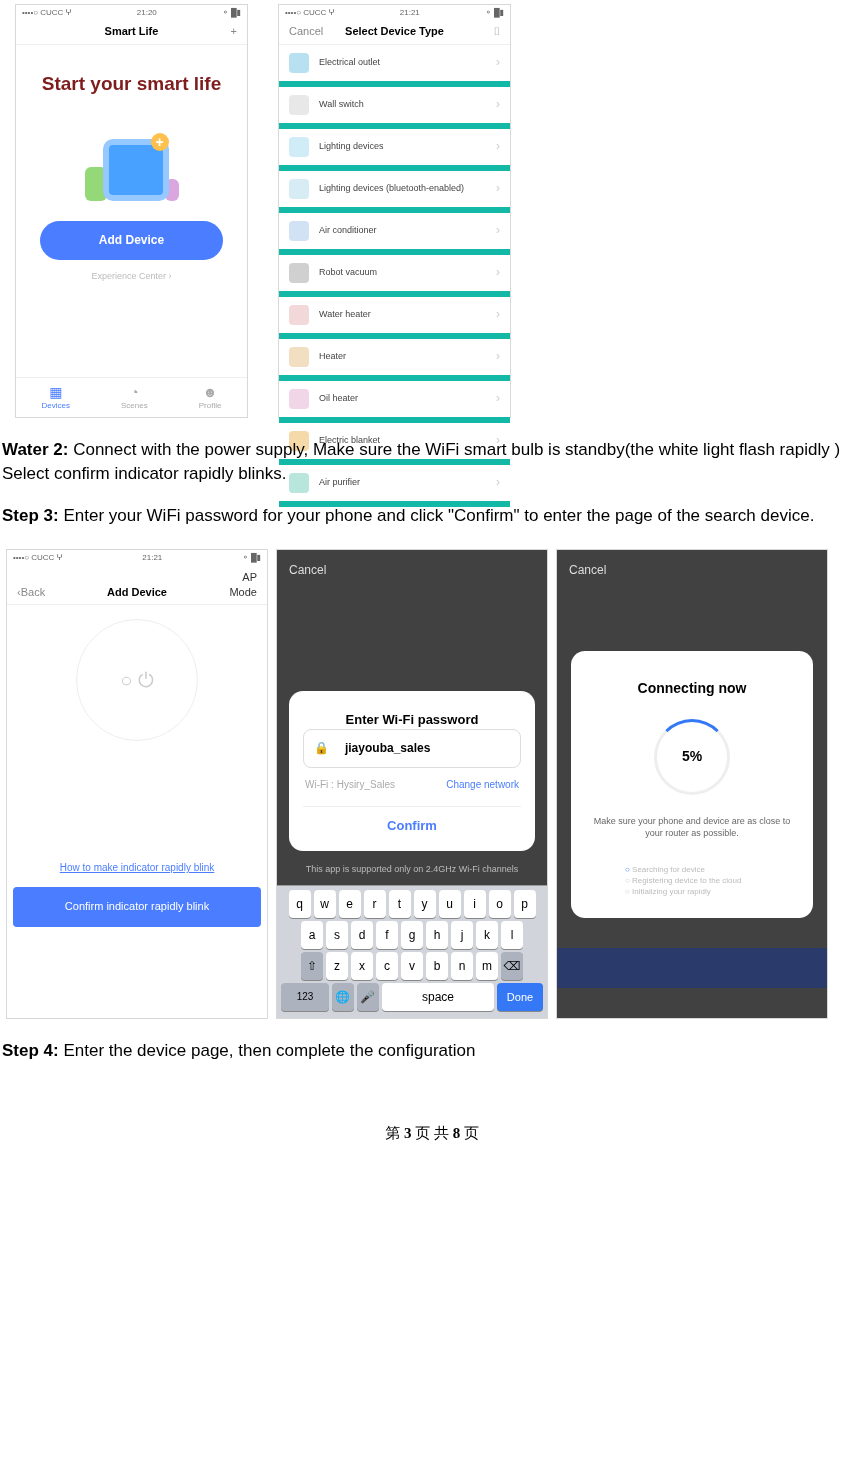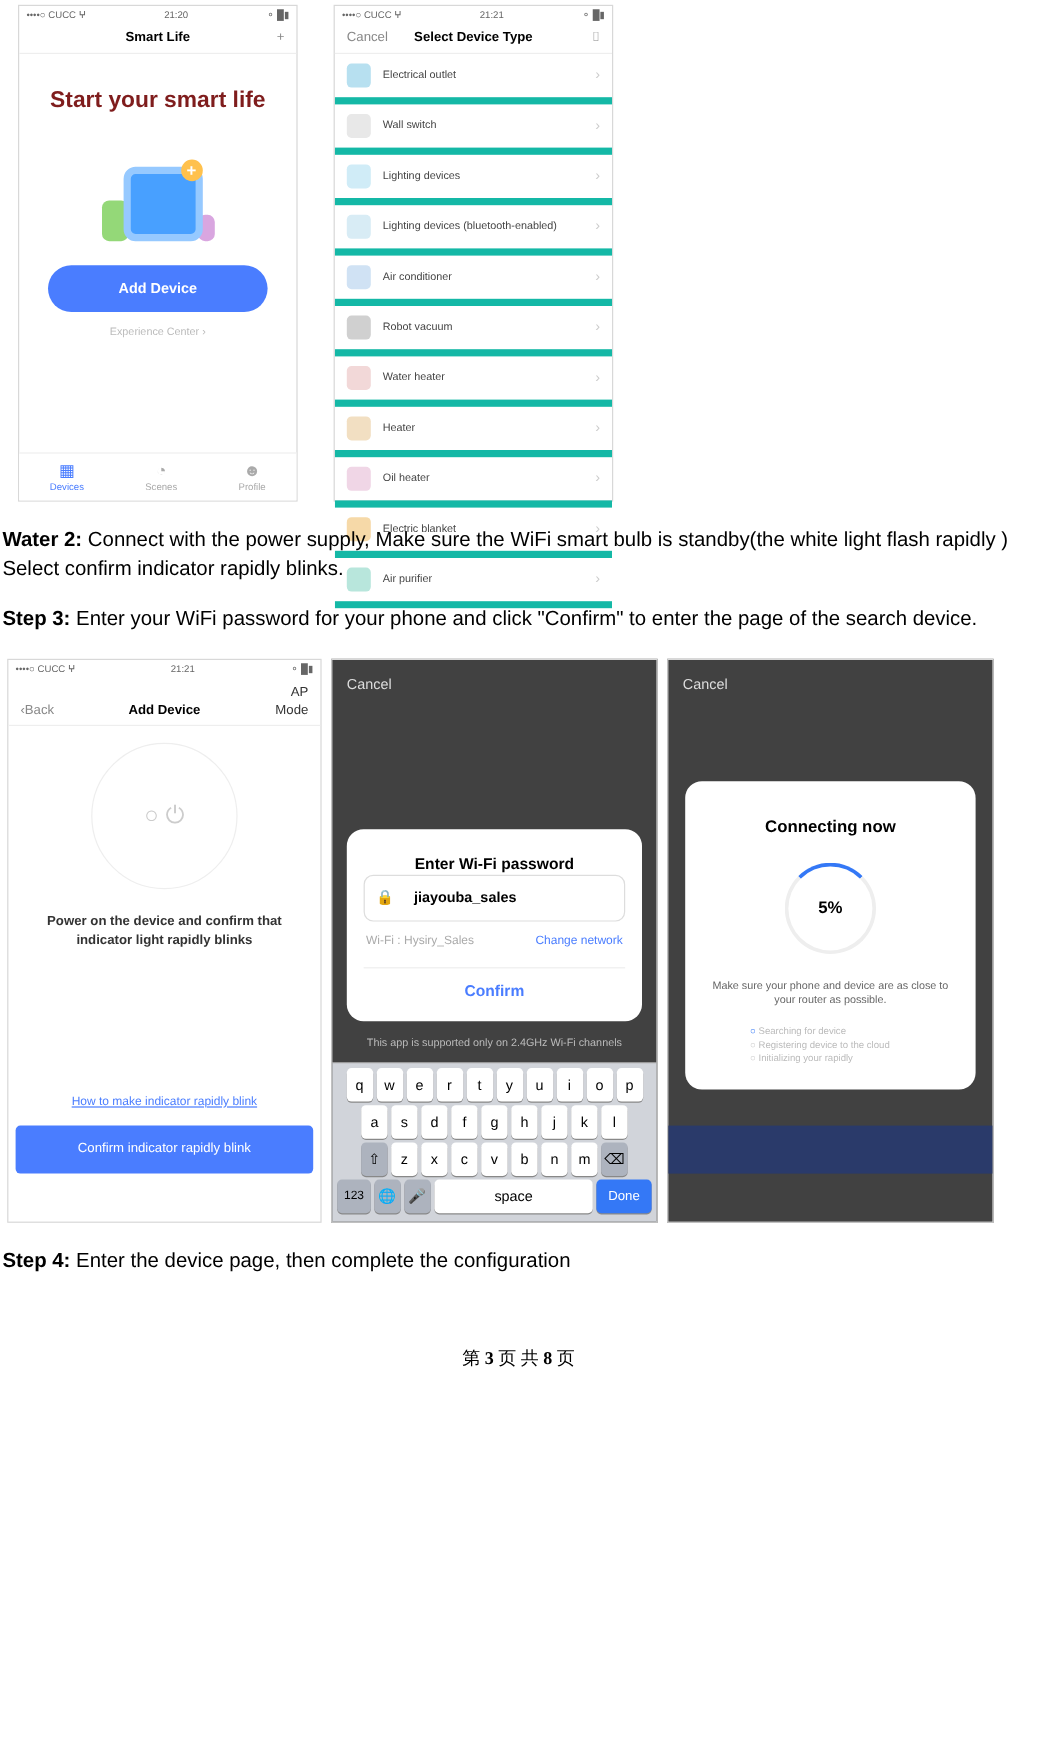--- a/index.html
+++ b/index.html
@@ -54,21 +54,21 @@
 .hint{color:#bbb;font-size:9px;text-align:center;margin-top:12px}
 .kbd{background:#d1d4da;position:absolute;bottom:0;left:0;right:0;padding:4px;border-top:1px solid #999}
 .krow{display:flex;gap:3px;justify-content:center;margin-bottom:3px}
 .key{background:#fff;border-radius:4px;box-shadow:0 1px 0 #888;width:22px;height:28px;display:flex;align-items:center;justify-content:center;font-size:12px;color:#000}
 .key.fn{background:#adb3be}
 .key.sp{flex:1}
 .key.done{background:#3478f6;color:#fff;width:46px;font-size:11px}
 .prog-card{background:#fff;color:#000;border-radius:14px;margin:60px 14px 0 14px;padding:28px 14px 20px 14px;text-align:center}
 .prog-title{font-weight:600;font-size:14px;margin-bottom:20px}
 .ring{width:70px;height:70px;border-radius:50%;border:3px solid #eee;border-top-color:#3478f6;margin:0 auto 20px auto;display:flex;align-items:center;justify-content:center;font-size:14px;font-weight:600}
-.prog-sub{font-size:9px;color:#666;margin-bottom:14px;line-height:1.4}
+.prog-sub{font-size:9px;color:#666;margin-bottom:24px;line-height:1.4}
 .prog-steps{font-size:8px;color:#bbb;text-align:left;padding-left:40px;line-height:1.4}
 .prog-steps .on:before{content:"○ ";color:#3478f6}
 .prog-steps div:before{content:"○ ";color:#ccc}
 .dark-btn{background:#2a3a6a;height:40px;margin:30px 0 0 0}
 .footer{text-align:center;font-size:15px;font-family:'SimSun',serif;margin-top:60px}
 .footer b{font-weight:bold}
 .pos-rel{position:relative;height:100%}
 </style>
 </head>
 <body>
@@ -189,21 +189,20 @@
             <span>••••○ <span>CUCC</span> ⵖ</span>
             <span>21:21</span>
             <span>⚬ █▮</span>
           </div>
       <div class="hdr">
             <span class="side">‹<span>Back</span></span>
             <span class="title">Add Device</span>
             <span class="side r" style="color:#333">AP Mode</span>
           </div>
       <div class="pwrcircle">○ ⏻</div>
-      <div class="confirm-txt">Power on the device and confirm that indicator light rapidly blinks</div>
       <div class="help-link">How to make indicator rapidly blink</div>
       <div class="btn-confirm">Confirm indicator rapidly blink</div>
     </div>
   </div>
 
   <div class="phone p4">
     <div class="pos-rel">
       <div class="dark-top">Cancel</div>
       <div class="card">
         <div class="card-title">Enter Wi-Fi password</div>
@@ -249,21 +248,21 @@
                 <div class="key">x</div>
                 <div class="key">c</div>
                 <div class="key">v</div>
                 <div class="key">b</div>
                 <div class="key">n</div>
                 <div class="key">m</div>
               </div>
               <div class="key fn">⌫</div>
             </div>
         <div class="krow">
-              <div class="key fn" style="width:28px;font-size:10px">123</div>
+              <div class="key fn" style="width:48px;font-size:10px">123</div>
               <div class="key fn">🌐</div>
               <div class="key fn">🎤</div>
               <div class="key sp">space</div>
               <div class="key done">Done</div>
             </div>
       </div>
     </div>
   </div>
 
   <div class="phone p5">

